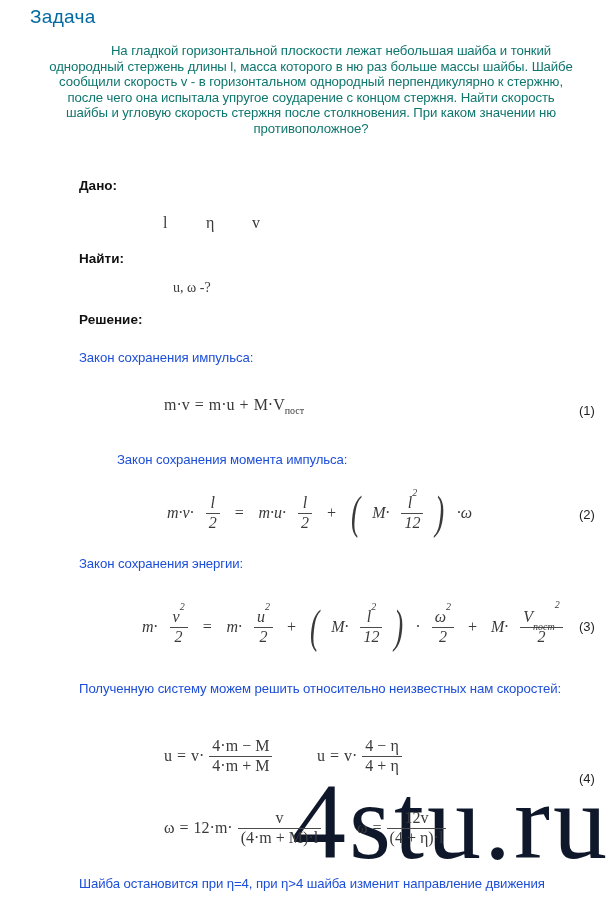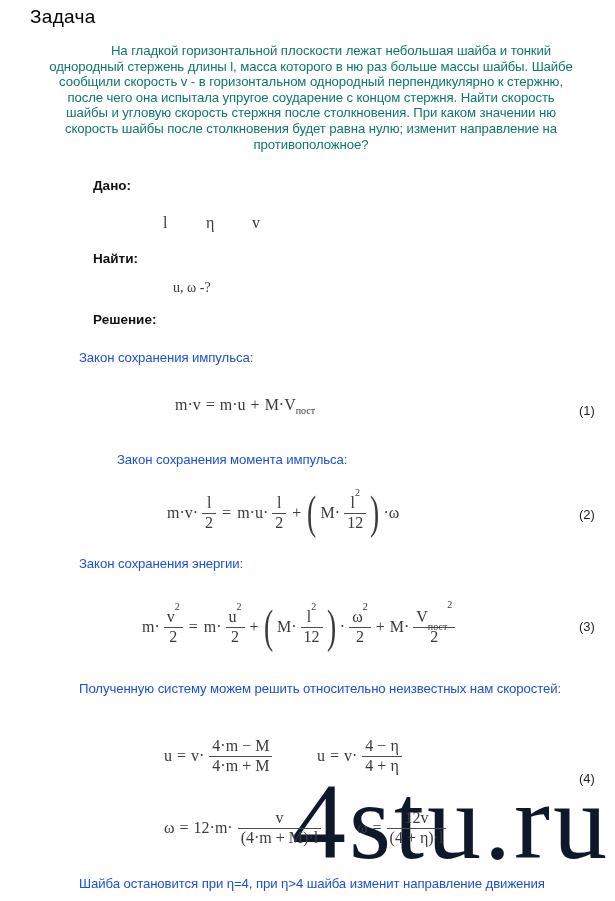--- a/index.html
+++ b/index.html
@@ -2,37 +2,37 @@
 <html><head>
 <meta charset="utf-8">
 <style>
   html,body{margin:0;padding:0;background:#fff;}
   .page{
     position:relative;width:615px;height:901px;background:#ffffff;
     font-family:"Liberation Sans",sans-serif;color:#1f1f1f;overflow:hidden;
   }
   .abs{position:absolute;}
   .title{
-    left:30px;top:6px;font-size:19px;color:#000000;letter-spacing:.3px;
+    left:30px;top:6px;font-size:19px;color:#0369a1;letter-spacing:.3px;
   }
   .para{
     left:28px;top:43px;width:566px;font-size:13.2px;line-height:15.6px;
     color:#0f766e;letter-spacing:-0.1px;text-align:center;
   }
   .pline{white-space:nowrap;}
   .pline.indent{padding-left:40px;}
-  .hlabel{font-size:13.5px;font-weight:bold;color:#111;white-space:nowrap;margin-left:14px;}
+  .hlabel{font-size:13.5px;font-weight:bold;color:#111;white-space:nowrap;}
   .step{font-size:13.2px;color:#1d4ed8;white-space:nowrap;letter-spacing:-0.1px;}
   .math{font-family:"Liberation Serif",serif;color:#3a3a3a;}
   .sym{font-size:16px;}
   .eqrow{
     display:flex;align-items:center;gap:5px;white-space:nowrap;
     font-family:"Liberation Serif",serif;font-size:16px;color:#3a3a3a;
   }
-  .eqrow.tight{gap:4px;}
+  .eqrow.tight{gap:12px;font-style:italic;}
   .frac{display:inline-flex;flex-direction:column;align-items:center;line-height:1.05;}
   .frac .num{padding:0 3px 1px;}
   .frac .bar{align-self:stretch;height:0;border-top:1px solid #4a4a4a;}
   .frac .den{padding:1px 3px 0;}
   sup.e{font-size:10px;position:relative;top:-5px;line-height:0;}
   sub.s{font-size:10px;position:relative;top:4px;line-height:0;}
   .grp{display:inline-flex;align-items:baseline;}
   .bigp{
     font-size:46px;line-height:1;font-weight:300;display:inline-block;
     transform:scaleX(0.6);margin:0 -3px;color:#3a3a3a;
@@ -53,37 +53,36 @@
   <div class="abs watermark">4stu.ru</div>
 
   <div class="abs title fg">Задача</div>
 
   <div class="abs para fg">
     <div class="pline indent">На гладкой горизонтальной плоскости лежат небольшая шайба и тонкий</div>
     <div class="pline">однородный стержень длины l, масса которого в ню раз больше массы шайбы. Шайбе</div>
     <div class="pline">сообщили скорость v - в горизонтальном однородный перпендикулярно к стержню,</div>
     <div class="pline">после чего она испытала упругое соударение с концом стержня. Найти скорость</div>
     <div class="pline">шайбы и угловую скорость стержня после столкновения. При каком значении ню</div>
-    <div class="pline">скорость шайбы после столкновения будет равна нулю; изменит направление на</div>
     <div class="pline">противоположное?</div>
   </div>
 
   <div class="abs hlabel fg" style="left:79px;top:178px;">Дано:</div>
   <span class="abs math sym fg" style="left:163px;top:214px;">l</span>
   <span class="abs math sym fg" style="left:206px;top:214px;">η</span>
   <span class="abs math sym fg" style="left:252px;top:214px;">v</span>
 
   <div class="abs hlabel fg" style="left:79px;top:251px;">Найти:</div>
   <div class="abs math fg" style="left:173px;top:280px;font-size:14px;">u, ω -?</div>
 
   <div class="abs hlabel fg" style="left:79px;top:312px;">Решение:</div>
 
   <div class="abs step fg" style="left:79px;top:350px;">Закон сохранения импульса:</div>
 
-  <div class="abs eqrow fg" style="left:175px;top:396px;">
+  <div class="abs eqrow fg" style="left:164px;top:396px;">
     <span>m·v</span>
     <span>=</span>
     <span>m·u</span>
     <span>+</span>
     <span class="grp">
         <span>M·V</span>
         <sub class="s">пост</sub>
       </span>
   </div>
   <div class="abs eqlabel fg" style="left:579px;top:403px;">(1)</div>

